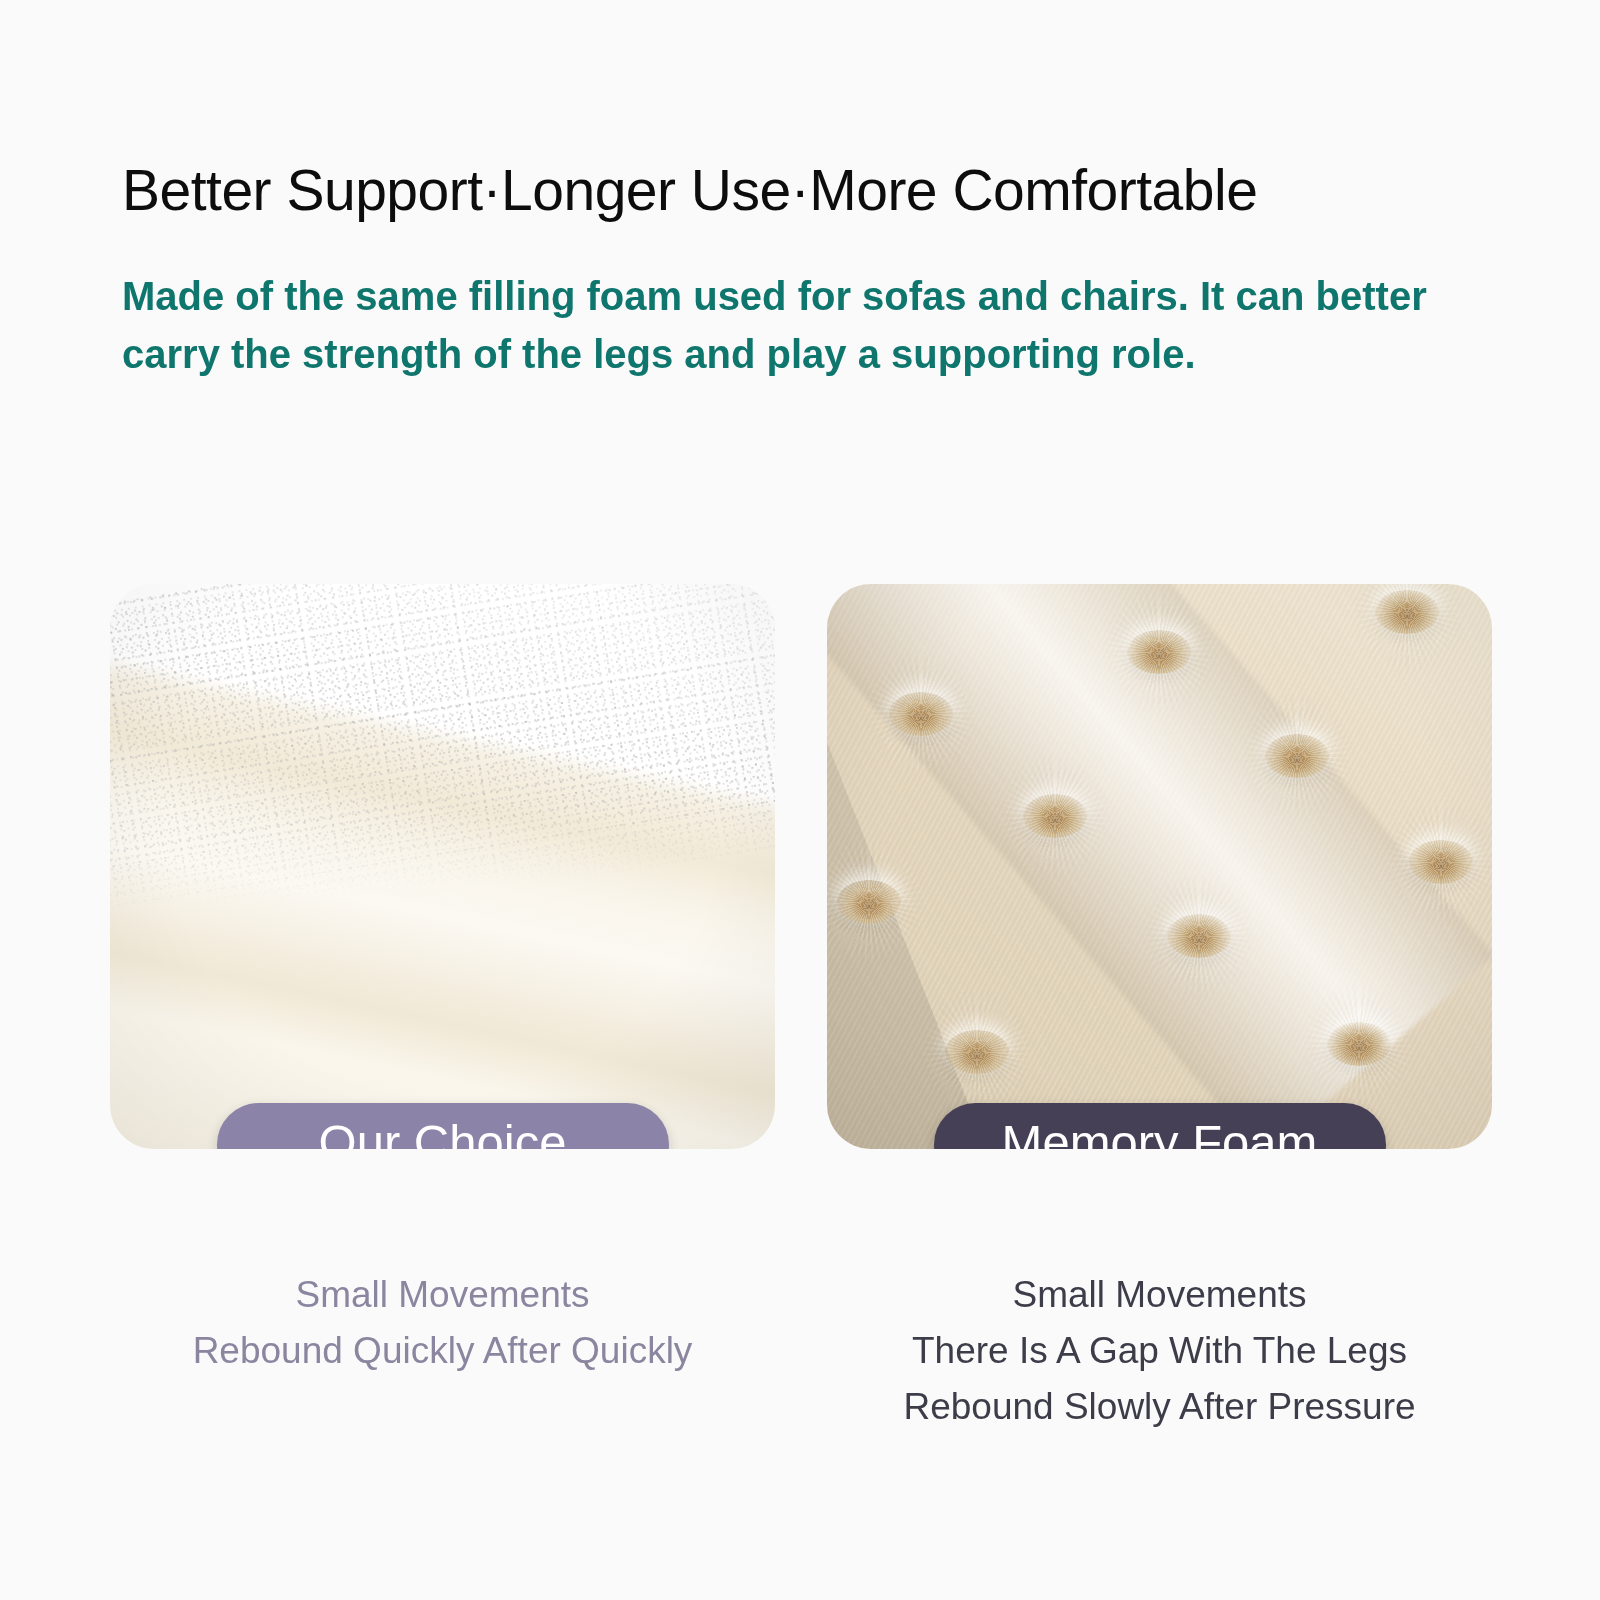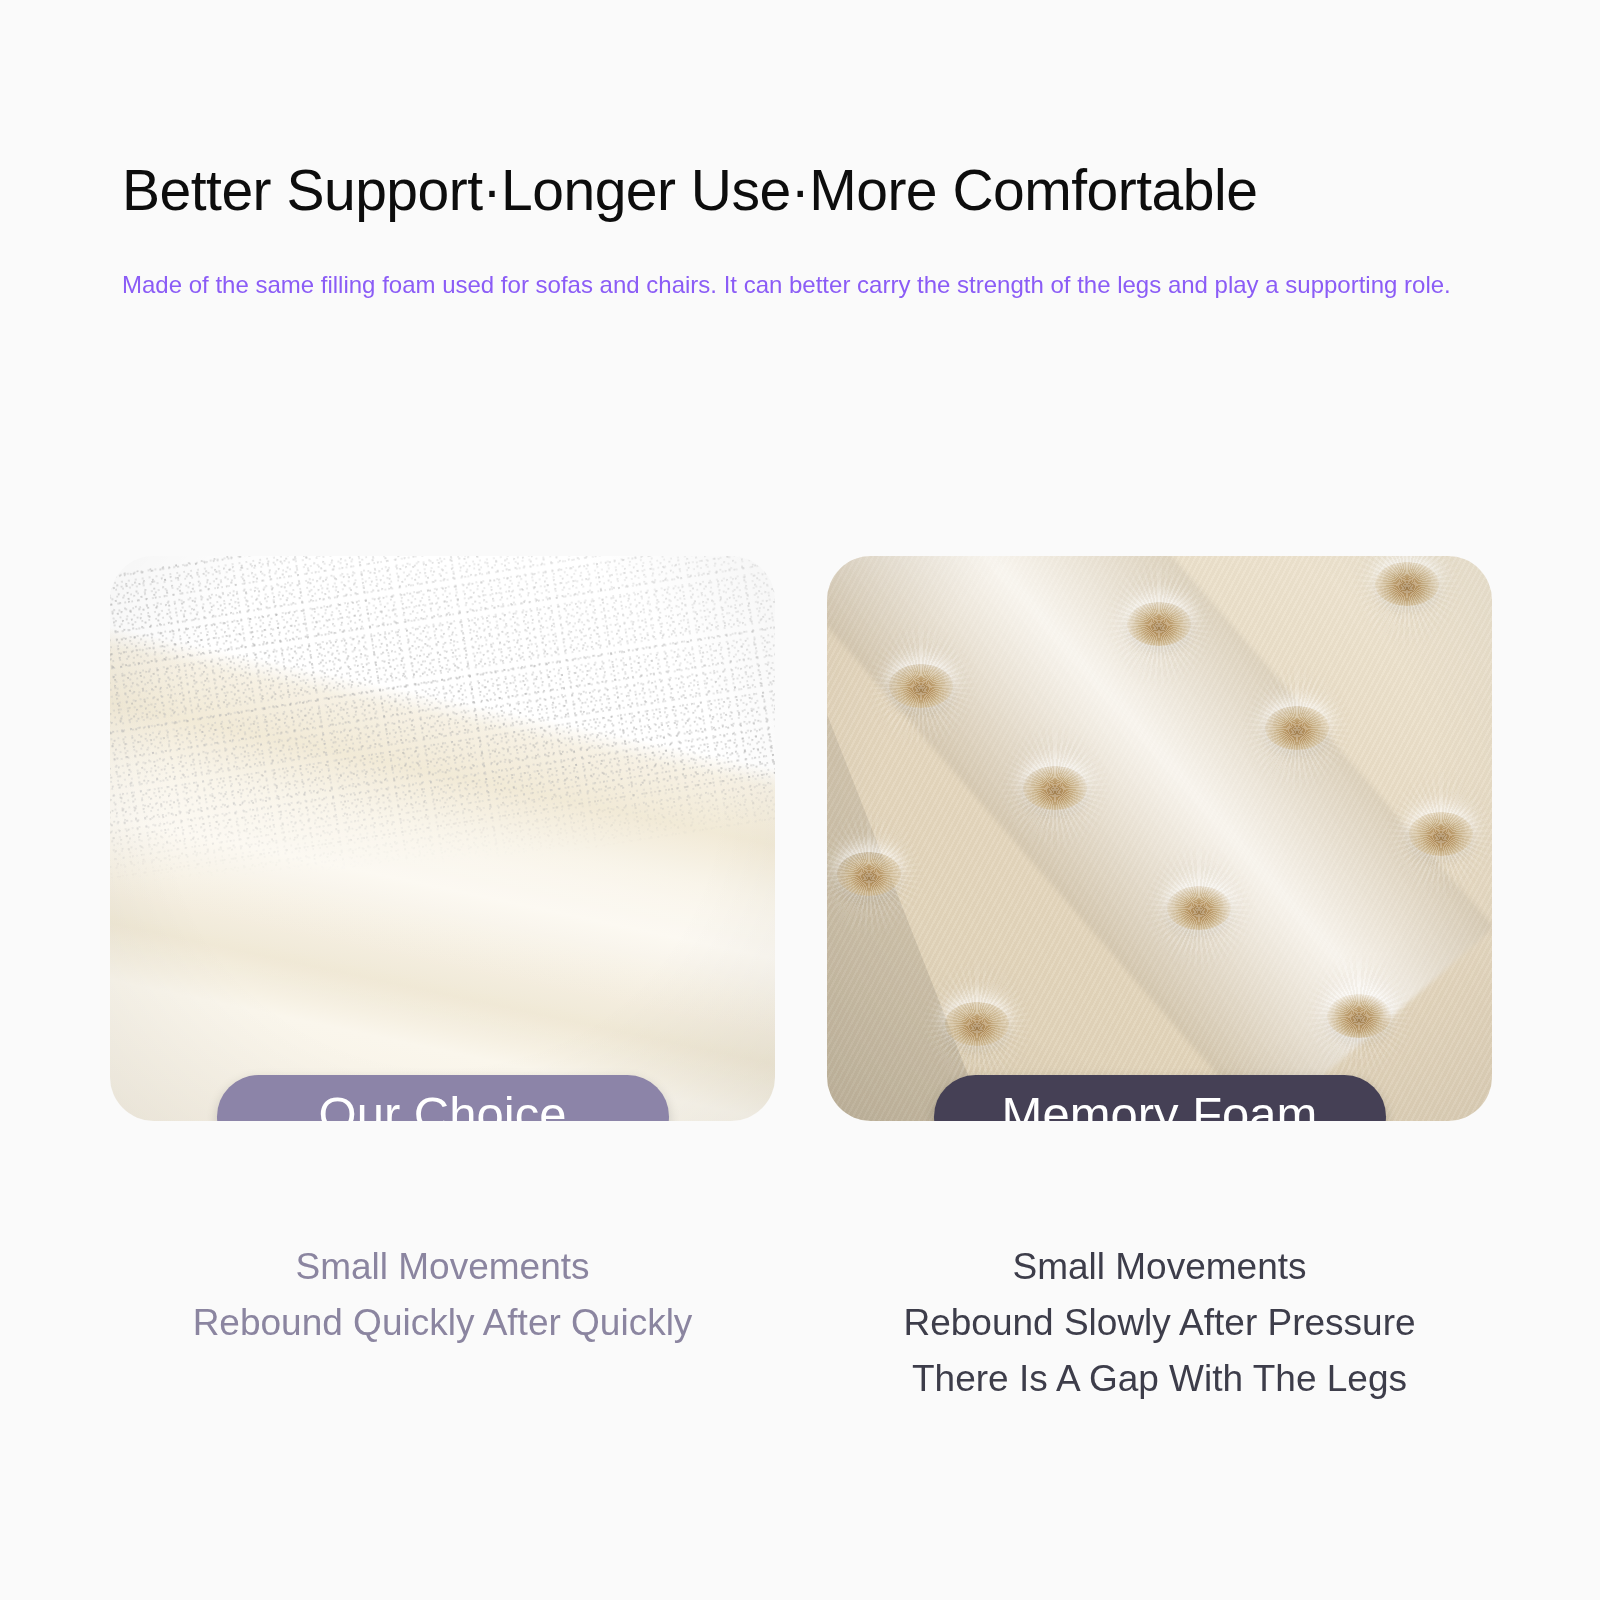--- a/index.html
+++ b/index.html
@@ -25,31 +25,31 @@
     font-size:57px;
     line-height:1.06;
     letter-spacing:-0.5px;
     color:#0d0d0d;
     font-weight:400;
     white-space:nowrap;
   }
 
   .subtitle {
     margin-top:48px;
-    font-size:24px;
+    font-size:40px;
     line-height:1.44;
-    color:#8b5cf6;
-    font-weight:400;
+    color:#0f766e;
+    font-weight:700;
     max-width:1350px;
   }
 
   
   .compare {
     position:absolute;
-    left:110px; top:556px;
+    left:110px; top:584px;
     width:1382px;
     display:flex;
     justify-content:space-between;
   }
 
   .col { width:665px; position:relative; }
 
   .photo {
     position:relative;
     width:665px; height:565px;
@@ -218,19 +218,19 @@
         <div class="dimple" style="left:340px; top:330px;"></div>
         <div class="dimple" style="left:500px; top:438px;"></div>
         <div class="dimple" style="left:118px; top:446px;"></div>
 
         <div class="photo-vignette"></div>
         <div class="badge badge--memory">Memory Foam</div>
       </div>
 
       <div class="features features--memory">
         <div>Small Movements</div>
+        <div>There Is A Gap With The Legs</div>
         <div>Rebound Slowly After Pressure</div>
-        <div>There Is A Gap With The Legs</div>
       </div>
     </div>
 
   </div>
 </div>
 
 </body></html>

